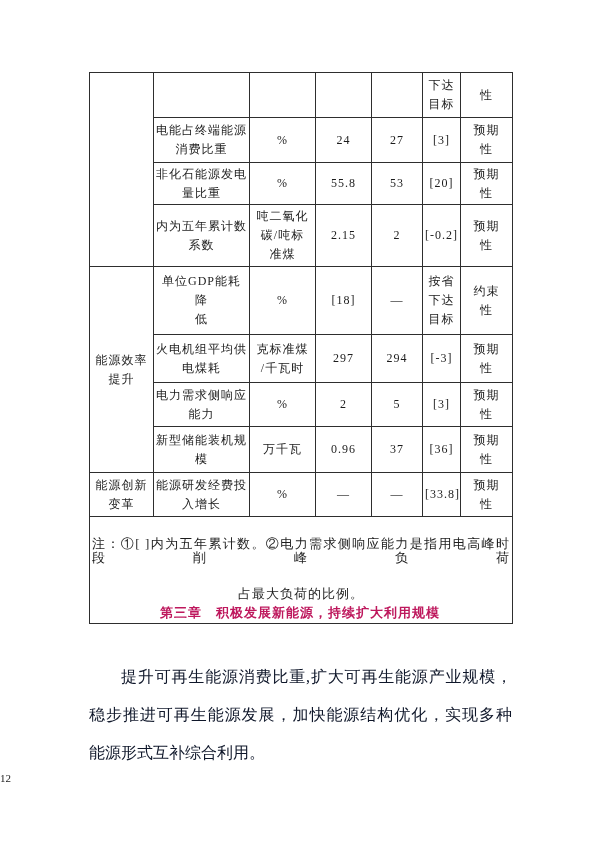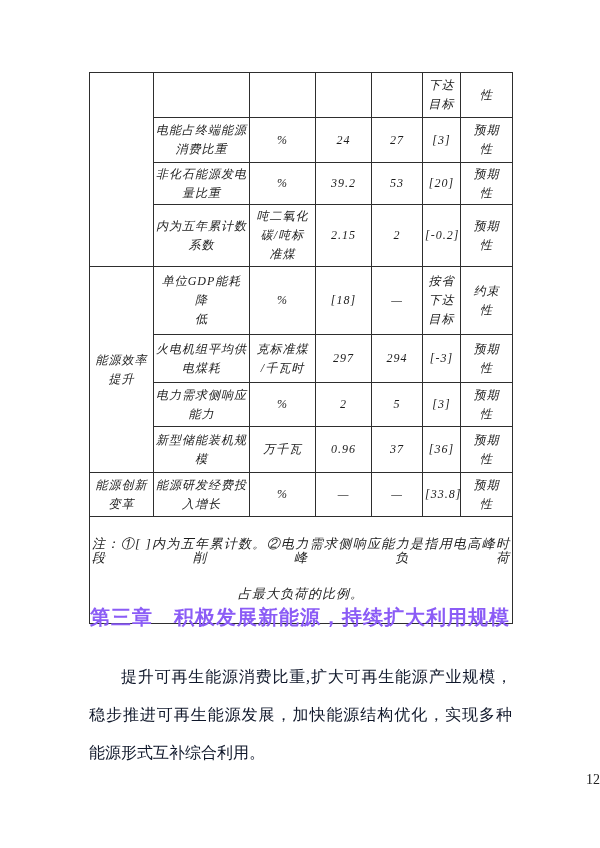--- a/index.html
+++ b/index.html
@@ -8,21 +8,21 @@
     position:relative;
     background:#ffffff;
     color:#1c1c1c;
     font-family:"Liberation Serif","DejaVu Serif",serif;
     overflow:hidden;
   }
 
   
   table.indicators {
     position:absolute; left:89px; top:72px; width:423px;
-    border-collapse:collapse; table-layout:fixed;font-style:italic;
+    border-collapse:collapse; table-layout:fixed;
   }
   table.indicators td {
     border:1px solid #2e2e2e;
     text-align:center; vertical-align:middle;
     font-size:12px; line-height:19px;
     white-space:pre-line;
     letter-spacing:1px;
     padding:1px 2px;
     overflow:hidden;
   }
@@ -34,37 +34,37 @@
     font-size:13px; line-height:14px;
     text-align:justify; text-align-last:justify;
   }
   .note-l2 { font-size:13px; line-height:19px; text-align:center; }
 
   
   .chapter-title {
     position:absolute; left:0; right:0; top:604px;
     text-align:center;
     font-family:Liberation Mono, monospace;
-    font-weight:bold; font-size:20px; letter-spacing:1px;
-    color:#8b5cf6;
+    font-weight:bold; font-size:13px; letter-spacing:1px;
+    color:#be185d;
   }
 
   
   .body-par {
     position:absolute; left:89px; top:658px; width:423px;
     font-size:16px; line-height:38px; color:#0f172a;
   }
   .p-line { text-align:justify; text-align-last:justify; }
   .p-line.first { text-indent:32px; }
   .p-line.last { text-align:right; text-align-last:left; }
 
   
   .page-num {
     position:absolute; left:0; right:0; top:772px;
-    text-align:right; font-size:14px; color:#222;
+    text-align:left; font-size:11px; color:#222;
   }
 </style>
 </head>
 <body>
 
 <table class="indicators">
   <colgroup>
     <col style="width:64px">
       <col style="width:96px">
       <col style="width:66px">
@@ -91,21 +91,21 @@
       <td class="cell-num">24</td>
       <td class="cell-num">27</td>
       <td class="cell-num">[3]</td>
       <td>预期
 性</td>
     </tr>
     <tr style="height:42px">
       <td class="cell-ind">非化石能源发电
 量比重</td>
       <td>%</td>
-      <td class="cell-num">39.2</td>
+      <td class="cell-num">55.8</td>
       <td class="cell-num">53</td>
       <td class="cell-num">[20]</td>
       <td>预期
 性</td>
     </tr>
     <tr style="height:62px">
       <td class="cell-ind">内为五年累计数
 系数</td>
       <td>吨二氧化
 碳/吨标

